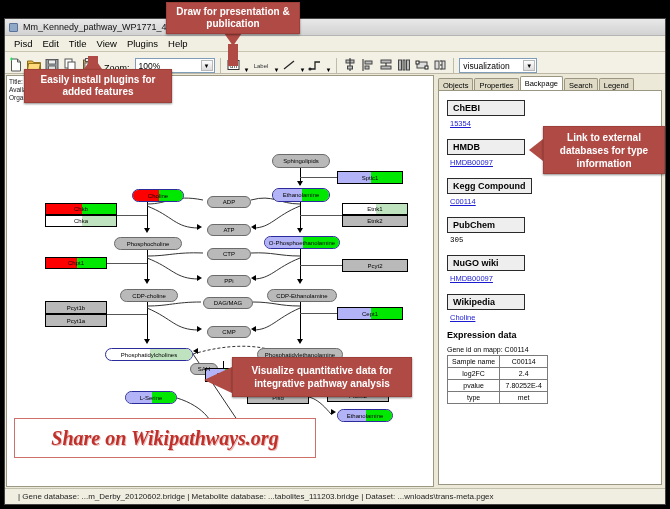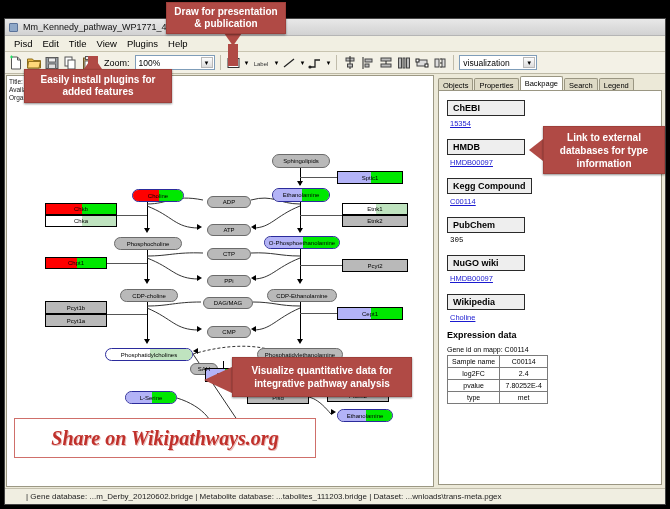--- a/index.html
+++ b/index.html
@@ -28,21 +28,21 @@
   .titlebar .ttl { white-space:nowrap; overflow:hidden; font-size:9px; }
   
   .menubar {
     height:16px; background:#f1efe2; border-bottom:1px solid #c8c4b0;
     display:flex; align-items:center; padding-left:4px; font-size:9.5px; color:#000;
   }
   .menubar span { padding:1px 5px; cursor:default; }
   
   .toolbar {
     height:22px; background:#f3f1e6; border-bottom:1px solid #bdb9a6;
-    display:flex; align-items:center; padding:0 3px; gap:2px;
+    display:flex; align-items:flex-end; padding:0 3px; gap:2px;
   }
   .tbtn { width:16px; height:16px; position:relative; flex:0 0 auto; }
   .zoomlabel{ font-size:9px; margin:0 3px 0 6px; color:#000;}
   .combo {
     height:15px; background:#fff; border:1px solid #7f9db9;
     display:flex; align-items:center; font-size:8.5px; padding-left:3px;
     color:#000; position:relative;
   }
   .combo .arr{
     position:absolute; right:1px; top:1px; bottom:1px; width:12px;
@@ -56,21 +56,21 @@
     width:428px; background:#fff; border:1px solid #9c9884; margin:1px;
     position:relative; overflow:hidden;
   }
   .sidepanel{
     flex:1; margin:1px 1px 1px 0; background:#ece9d8; display:flex; flex-direction:column;
     position:relative;
   }
   
   .statusbar{
     height:16px; background:#f0eee1; border-top:1px solid #c4c0ae;
-    display:flex; align-items:center; font-size:8px; color:#222; padding-left:21px;
+    display:flex; align-items:center; font-size:8px; color:#222; padding-left:13px;
     white-space:nowrap; overflow:hidden;
   }
   
   .meta{ position:absolute; left:2px; top:2px; font-size:6.5px; color:#222; line-height:8px;}
   
   .node{
     position:absolute; font-size:6px; color:#000; display:flex;
     align-items:center; justify-content:center; text-align:center;
     line-height:1; white-space:nowrap; overflow:hidden;
   }
@@ -529,21 +529,21 @@
         </table>
       </div>
     </div>
   </div>
 
   <div class="statusbar">
     <span>| Gene database: ...m_Derby_20120602.bridge | Metabolite database: ...tabolites_111203.bridge | Dataset:  ...wnloads\trans-meta.pgex</span>
   </div>
 </div>
 
-<div class="callout" style="left:166px; top:2px; width:120px; height:32px;">Draw for presentation &amp; publication</div>
+<div class="callout" style="left:166px; top:2px; width:134px; height:32px;">Draw for presentation &amp; publication</div>
 <div class="ptr ptr-down" style="left:224px; top:33px;"></div>
 <div class="stem" style="left:228px; top:44px; width:10px; height:22px;"></div>
 
 <div class="callout" style="left:24px; top:69px; width:148px; height:34px;">Easily install plugins for added features</div>
 <div class="ptr ptr-up" style="left:84px; top:56px;"></div>
 <div class="stem" style="left:88px; top:56px; width:10px; height:15px;"></div>
 
 <div class="callout" style="left:543px; top:126px; width:122px; height:48px; line-height:13px;">Link  to external databases  for type information</div>
 <div class="ptr ptr-left" style="left:529px; top:139px;"></div>
 

